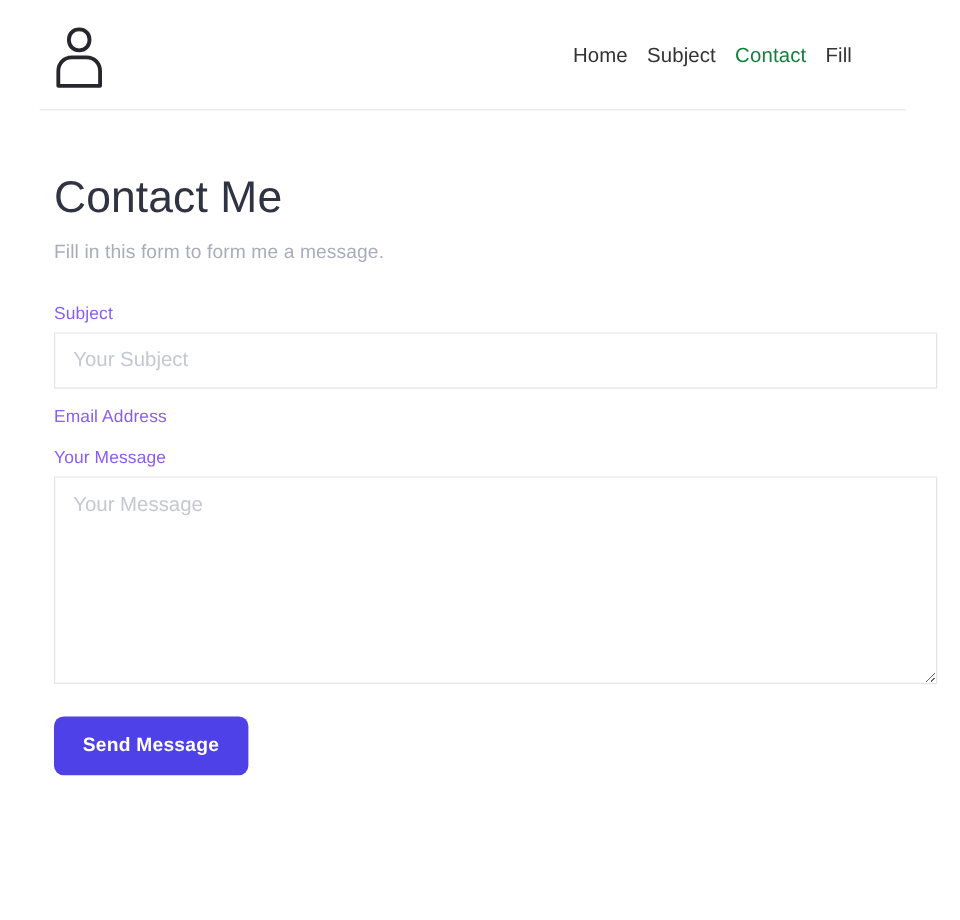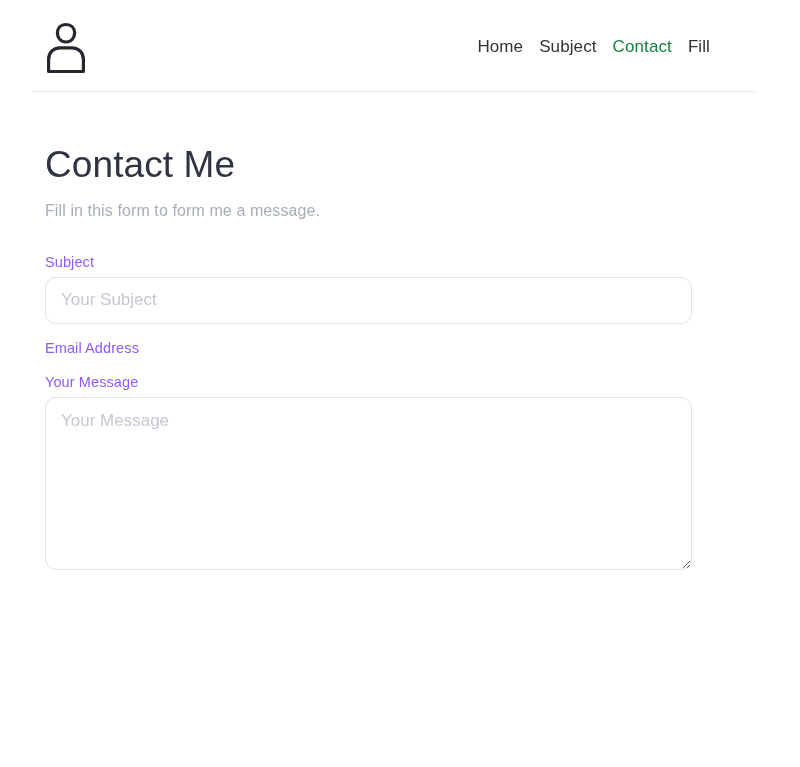--- a/index.html
+++ b/index.html
@@ -87,27 +87,27 @@
   .field-label {
     display: block;
     font-size: 14.5px;
     color: #8b5cf6;
     margin-bottom: 7px;
     letter-spacing: 0.1px;
   }
   .text-input,
   .text-area {
     display: block;
-    width: 647px;
+    width: 736px;
     font-family: "Liberation Sans", sans-serif;
     font-size: 17px;
     color: #333333;
     background: #ffffff;
     border: 1px solid #e3e3e9;
-    border-radius: 11px;
+    border-radius: 1px;
     padding: 0 15px;
     outline: none;
   }
   .text-input {
     height: 47px;
     line-height: 45px;
   }
   .text-input::placeholder,
   .text-area::placeholder {
     color: #c5c8d2;
@@ -179,14 +179,15 @@
 
     <div class="field-group email-group">
       <label class="field-label" for="email">Email Address</label>
     </div>
 
     <div class="field-group message-group">
       <label class="field-label" for="message">Your Message</label>
       <textarea id="message" class="text-area" placeholder="Your Message" style=""></textarea>
     </div>
 
+    <button type="submit" class="submit-button">Send Message</button>
   </form>
 </main>
 
 </body></html>

